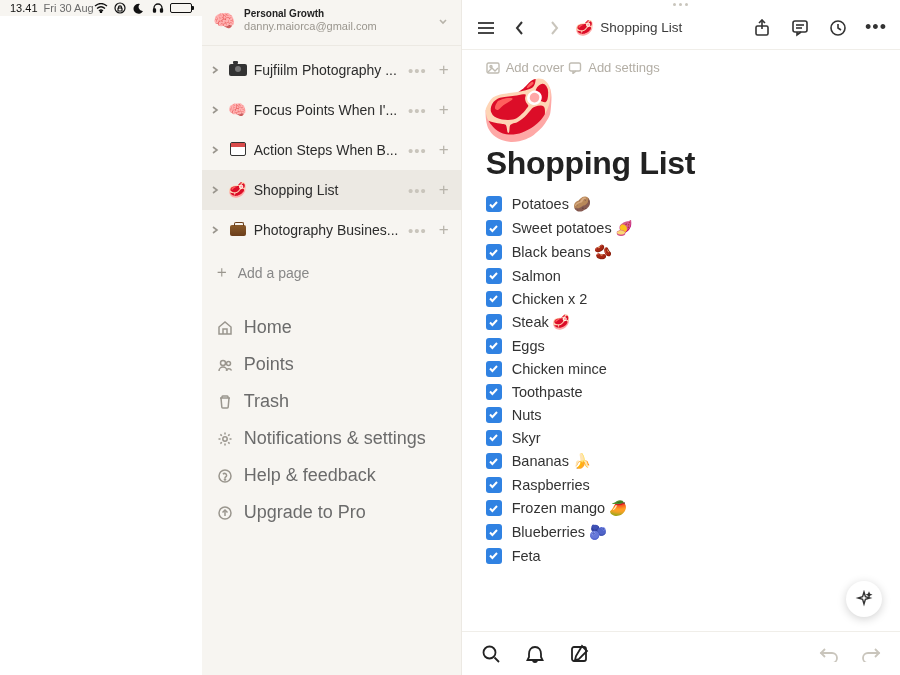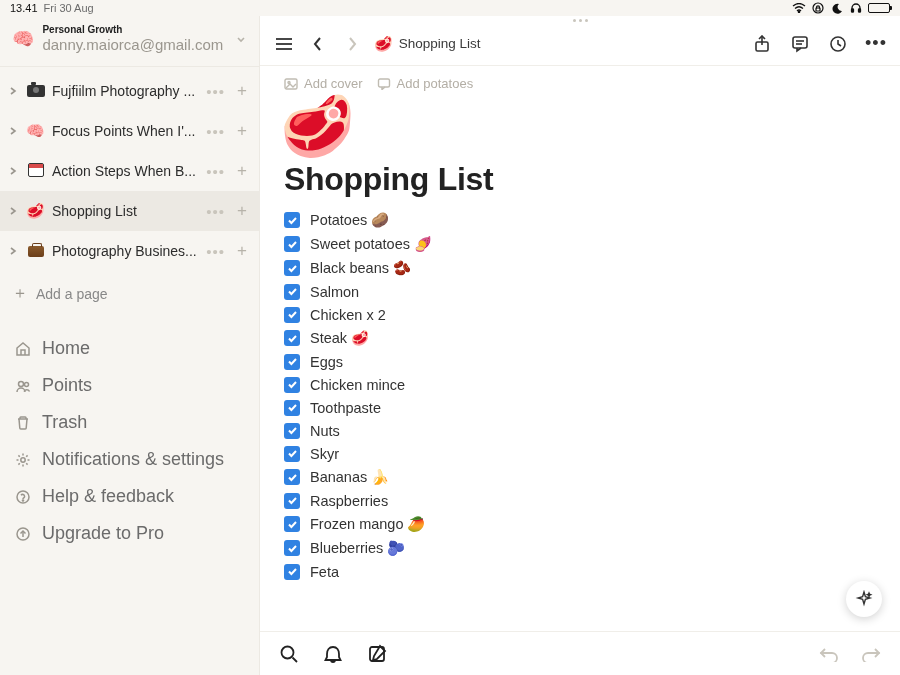--- a/index.html
+++ b/index.html
@@ -1,33 +1,33 @@
 <!DOCTYPE html>
 <html><head>
 <meta charset="utf-8">
 <style>
   * { box-sizing: border-box; margin: 0; padding: 0; }
   html, body { width: 900px; height: 675px; font-family: -apple-system, BlinkMacSystemFont, "Segoe UI", Helvetica, Arial, sans-serif; overflow: hidden; background: #fff; }
-  .root { display: flex; flex-direction: column; width: 900px; height: 675px; border-radius: 7px; }
+  .root { display: flex; flex-direction: row; width: 900px; height: 675px; border-radius: 7px; }
   
   .status-bar { height: 16px; display: flex; align-items: center; justify-content: space-between; padding: 0 10px; font-size: 11px; color: #111; background: #f7f5f1; }
   .status-left { display: flex; gap: 6px; align-items: center; }
   .status-right { display: flex; gap: 5px; align-items: center; }
   .status-icon { width: 14px; height: 12px; display: inline-flex; align-items: center; justify-content: center; }
   .battery { width: 22px; height: 10px; border: 1px solid #111; border-radius: 2px; position: relative; }
   .battery::after { content: ""; position: absolute; right: -3px; top: 2px; width: 2px; height: 4px; background: #111; border-radius: 0 1px 1px 0; }
   .battery-fill { background: #111; width: 95%; height: 100%; }
   
   .columns { flex: 1; display: flex; min-height: 0; }
   .sidebar { width: 260px; background: #f7f5f1; border-right: 1px solid #ece9e3; display: flex; flex-direction: column; font-size: 14px; color: #3c3c3c; }
   .workspace { display: flex; align-items: center; gap: 8px; padding: 8px 12px 8px 12px; }
   .ws-icon { font-size: 18px; }
   .ws-text { flex: 1; line-height: 1.2; }
   .ws-title { font-weight: 600; font-size: 10px; color: #222; }
-  .ws-sub { font-size: 15px; color: #9a968e; }
+  .ws-sub { font-size: 11px; color: #9a968e; }
   .ws-chev { color: #b7b3aa; }
   .side-divider { height: 1px; background: #ece9e3; margin: 4px 0; }
   .page-item { display: flex; align-items: center; gap: 6px; padding: 0 8px 0 6px; height: 40px; cursor: pointer; position: relative; }
   .page-item.selected { background: #ece9e3; }
   .pi-chev { width: 14px; color: #9a968e; font-size: 12px; display:flex; justify-content:center; }
   .pi-emoji { width: 20px; font-size: 15px; text-align: center; position: relative; }
   .camera-icon { width: 18px; height: 12px; background: #333; border-radius: 2px; position: relative; display: inline-block; margin-top: 2px; }
   .camera-icon::before { content: ""; position: absolute; top: -3px; left: 4px; width: 5px; height: 3px; background: #333; border-radius: 1px; }
   .camera-icon::after { content: ""; position: absolute; top: 2px; left: 6px; width: 6px; height: 6px; border-radius: 50%; background: #777; }
   .calendar-icon { width: 16px; height: 14px; background: #fff; border: 1px solid #333; border-radius: 2px; position: relative; display: inline-block; margin-top: 1px; }
@@ -49,21 +49,21 @@
   .grab-dots { display:flex; gap:3px; }
   .grab-dots span { width:3px; height:3px; border-radius:50%; background:#c9c5bc; }
   .topbar { height: 44px; display:flex; align-items:center; padding: 0 12px; gap:10px; border-bottom: 1px solid #f0eee9; }
   .tb-left { display:flex; align-items:center; gap:10px; flex:1; }
   .tb-btn { width:24px; height:24px; display:flex; align-items:center; justify-content:center; color:#555; cursor:pointer; }
   .tb-btn.disabled { color:#c9c5bc; cursor:default; }
   .breadcrumb { display:flex; align-items:center; gap:6px; font-size:13.5px; color:#3a3a3a; }
   .tb-right { display:flex; align-items:center; gap:14px; color:#555; }
 
   .doc-scroll { flex:1; overflow-y:auto; }
-  .doc-meta { display:flex; gap:14px; padding: 10px 0 4px 24px; font-size: 13px; color:#b3aea5; }
+  .doc-meta { display:flex; gap:4px; padding: 10px 0 4px 24px; font-size: 13px; color:#b3aea5; }
   .doc-meta-item { display:flex; gap:6px; align-items:center; cursor:pointer; }
   .big-emoji { font-size: 60px; padding: 2px 0 4px 20px; line-height: 1; }
   .doc-title { font-size: 32px; font-weight: 700; padding: 0 0 10px 24px; color:#222; letter-spacing:-0.3px; }
   .todo-list { padding: 0 0 20px 24px; }
   .todo-item { display:flex; align-items:center; gap:10px; padding: 3.5px 0; font-size: 14.5px; color:#333; }
   .cb { width:16px; height:16px; border-radius:3px; display:flex; align-items:center; justify-content:center; flex-shrink:0; cursor:pointer; }
   .cb.checked { background:#3082e2; }
   .cb.checked svg { stroke:#fff; }
   .todo-text { }
 
@@ -328,21 +328,21 @@
                 <circle cx="5" cy="4.5" r="1"></circle>
                 <path d="M2 10 L6 6 L9 9 L12 6"></path>
               </svg>
             <span>Add cover</span>
           </div>
           <div class="doc-meta-item">
             <svg width="14" height="12" viewBox="0 0 14 12" fill="none" stroke="#c0bcb2" stroke-width="1.4">
                 <rect x="1.5" y="1" width="11" height="8" rx="1.5"></rect>
                 <path d="M5 9 L5 11.5 L8 9"></path>
               </svg>
-            <span>Add potatoes</span>
+            <span>Add settings</span>
           </div>
         </div>
         <div class="big-emoji">🥩</div>
         <div class="doc-title">Shopping List</div>
         <div class="todo-list" id="todo-list">
             <div class="todo-item">
               <span class="cb checked">
                 <svg width="11" height="11" viewBox="0 0 11 11" fill="none" stroke-width="2">
                   <path d="M2 5.5 L4.4 8 L9 3"></path>
                 </svg>

